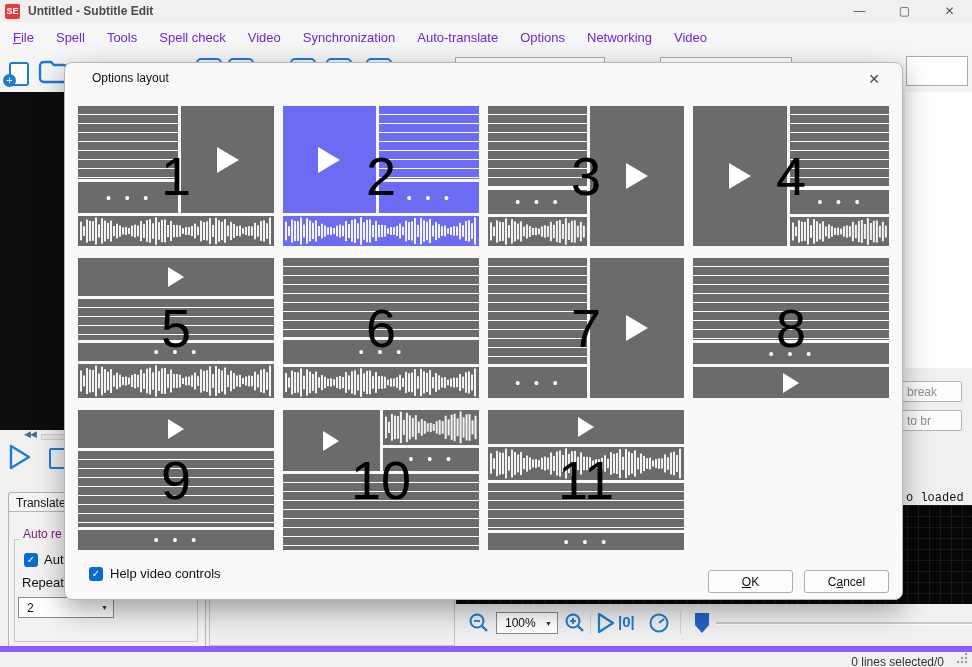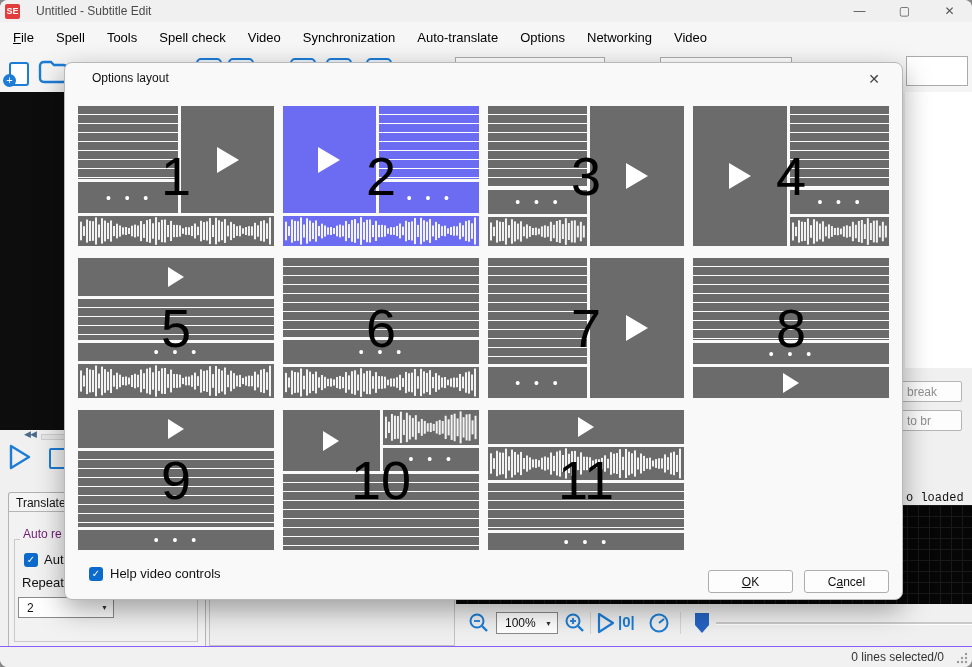--- a/index.html
+++ b/index.html
@@ -1,34 +1,34 @@
 <!DOCTYPE html>
 <html style="--accent: #1c7cd6; --sel-blue: #6c6cf2; --cb-blue: #0b6acb; --icon-red: #e23c3c;"><head>
 <meta charset="utf-8">
 <style>
   html,body{margin:0;padding:0;}
   body{font-family:"Liberation Sans", sans-serif; background:#888;}
   .screen{position:relative;width:972px;height:667px;background:#f0f0f0;overflow:hidden;
-          font-family:"Liberation Sans", sans-serif;border-radius:8px;}
+          font-family:"Liberation Sans", sans-serif;}
 
   
   .titlebar{position:absolute;left:0;top:0;width:972px;height:22px;background:#f0f0f0;
             display:flex;align-items:center;}
   .app-icon{width:15px;height:15px;margin-left:5px;background:var(--icon-red,#e23c3c);
             color:#fff;font-size:9px;font-weight:bold;display:flex;align-items:center;
             justify-content:center;border-radius:2px;}
-  .win-title{margin-left:16px;font-size:12px;color:#4a4a4a;}
+  .win-title{margin-left:8px;font-size:12px;color:#4a4a4a;font-weight:bold;}
   .win-btns{margin-left:auto;display:flex;}
   .win-btn{width:45px;height:22px;display:flex;align-items:center;justify-content:center;
            font-size:12px;color:#555;}
 
   
   .menubar{position:absolute;left:0;top:22px;width:972px;height:30px;background:#f6f6f6;
            display:flex;align-items:center;padding-left:2px;box-sizing:border-box;}
-  .menu-item{padding:0 11px;font-size:13px;color:#000000;}
+  .menu-item{padding:0 11px;font-size:13px;color:#6d28d9;}
 
   
   .toolbar{position:absolute;left:0;top:52px;width:972px;height:40px;background:#f5f5f5;}
   .tb-icon{position:absolute;top:6px;width:24px;height:26px;}
   .tb-ghost{position:absolute;top:6px;width:22px;height:22px;border:2px solid var(--accent,#1c7cd6);
             border-radius:5px;background:#eaf3fc;}
   .tb-input{position:absolute;top:5px;height:26px;background:#fff;border:1px solid #ababab;box-sizing:border-box;}
   .newdoc{position:absolute;left:6px;top:4px;width:20px;height:24px;border:2px solid var(--accent,#1c7cd6);
           border-radius:3px;background:#fff;box-sizing:border-box;}
   .newdoc-plus{position:absolute;left:0px;top:16px;width:13px;height:13px;border-radius:50%;
@@ -75,21 +75,21 @@
   .ctrl-bar{position:absolute;left:456px;top:604px;width:516px;height:38px;background:#f0f0f0;}
   .ctrl-bar svg{position:absolute;top:8px;}
   .combo-zoom{left:40px;top:8px;width:62px;height:22px;padding-left:8px;position:absolute;}
   .sep{position:absolute;top:8px;width:1px;height:22px;background:#d4d4d4;}
   .zero-play{position:absolute;left:162px;top:9px;font-size:15px;font-weight:bold;color:var(--accent,#1c7cd6);}
   .marker{position:absolute;left:238px;top:8px;}
   .slider-line{position:absolute;left:260px;top:18px;width:698px;height:2px;background:#c9c9c9;border-bottom:1px solid #fff;}
 
   
   .statusbar{position:absolute;left:0;top:646px;width:972px;height:21px;background:#f1f1f1;
-             border-top:1px solid #8b5cf6;box-sizing:border-box;}
+             border-top:6px solid #8b5cf6;box-sizing:border-box;}
   .status-text{position:absolute;right:28px;top:3px;font-size:12px;color:#333;}
   .grip{position:absolute;right:4px;bottom:3px;}
 
   
   .dialog{position:absolute;left:64px;top:62px;width:839px;height:538px;background:#f9f9f9;
           border:1px solid #b8b8b8;border-radius:8px;box-shadow:0 10px 28px rgba(0,0,0,.35);
           box-sizing:border-box;}
   .dlg-title{position:absolute;left:27px;top:8px;font-size:12px;color:#111;}
   .dlg-close{position:absolute;right:18px;top:6px;font-size:14px;color:#444;width:20px;height:20px;
              display:flex;align-items:center;justify-content:center;}

